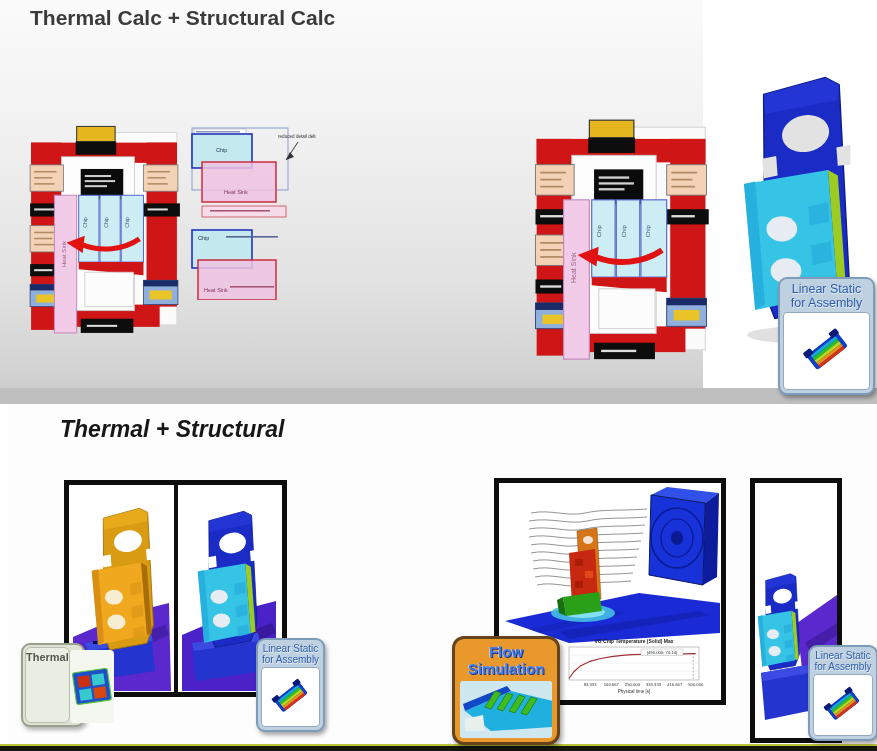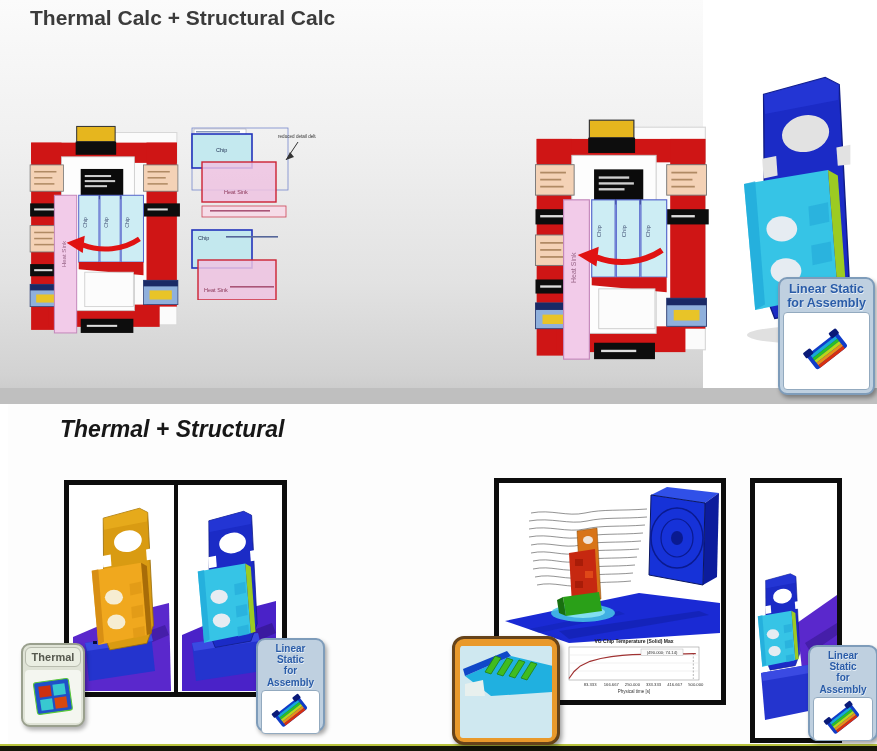--- a/index.html
+++ b/index.html
@@ -22,26 +22,26 @@
 
   
   .frame{border:5px solid #0d0d0d;background:#fff;box-sizing:border-box;}
   #tl-compare{left:56px;top:76px;width:223px;height:217px;display:flex;}
   .panel{flex:1;overflow:hidden;position:relative;}
   .panel+.panel{border-left:4px solid #0d0d0d;}
 
   
   .badge-ls{background:#bfd0e0;border:2px solid #7e9cba;border-radius:9px;
     box-shadow:2px 3px 4px rgba(0,0,0,.35);padding:3px;display:flex;flex-direction:column;box-sizing:border-box;z-index:6;}
-  .badge-ls .lbl{color:#2a5ca8;font-weight:bold;text-align:center;line-height:1.12;
+  .badge-ls .lbl{color:#2a5ca8;font-weight:normal;text-align:center;line-height:1.12;
     text-shadow:.5px .5px 0 #e8f0f8;}
   .badge-ls .ico{background:#fff;border:1px solid #93aabf;border-radius:4px;flex:1;margin-top:2px;
     display:flex;align-items:center;justify-content:center;}
   .badge-thermal{background:#dfe3d6;border:2px solid #9aa08e;border-radius:9px;
-    box-shadow:2px 3px 4px rgba(0,0,0,.3);padding:2px;display:flex;flex-direction:column;box-sizing:border-box;z-index:6;}
+    box-shadow:2px 3px 4px rgba(0,0,0,.3);padding:2px;display:flex;flex-direction:row;box-sizing:border-box;z-index:6;}
   .badge-thermal .lbl{background:#eaeee2;border:1px solid #b8bcae;border-radius:6px;
     font-size:11px;color:#55584e;text-align:center;padding:3px 0;font-weight:600;}
   .badge-thermal .ico{background:#f4f6f0;border-radius:4px;flex:1;margin-top:3px;
     display:flex;align-items:center;justify-content:center;}
   .badge-flow{background:#e9992b;border:3px solid #66431a;border-radius:12px;
     box-shadow:2px 3px 5px rgba(0,0,0,.4);padding:4px 5px;display:flex;flex-direction:column;box-sizing:border-box;z-index:6;}
   .badge-flow .lbl{color:#4a7ae0;font-weight:800;font-size:15px;line-height:1.15;text-align:center;
     text-shadow:1px 1px 0 #173a8e, -0.5px -0.5px 0 #cfe0ff;}
   .badge-flow .ico{flex:1;margin-top:3px;border-radius:3px;overflow:hidden;background:#cfe8f0;}
 
@@ -336,20 +336,24 @@
         <polygon points="50,160 82,140 82,152 56,170" fill="#3c1a9a" opacity="0.7"></polygon>
         <polygon points="6,190 64,180 68,225 10,237" fill="#2434ce"></polygon>
         <polygon points="6,190 64,180 66,188 8,198" fill="#3a4ae2"></polygon>
         <g class="bracket-blue" transform="translate(-14,40) scale(0.82)">
             <use href="#bracket"></use>
           </g>
       </svg>
     </div>
 
     <div class="abs badge-flow" style="left:444px;top:232px;width:108px;height:109px;">
+      <div class="lbl">
+        <div>Flow</div>
+        <div>Simulation</div>
+      </div>
       <div class="ico">
         <svg width="94" height="50" viewBox="0 0 92 50">
           <rect x="0" y="0" width="92" height="50" fill="#cfe8f0"></rect>
           <polygon points="4,30 50,10 92,20 92,46 30,50" fill="#20b0e0"></polygon>
           <polygon points="4,30 50,10 46,5 2,23" fill="#1048c8"></polygon>
           <g fill="#40bc20" stroke="#208010" stroke-width="0.8">
             <polygon points="24,26 34,10 40,12 30,28"></polygon>
             <polygon points="36,28 46,12 52,14 42,30"></polygon>
             <polygon points="48,30 58,14 64,16 54,32"></polygon>
             <polygon points="60,32 70,16 76,18 66,34"></polygon>

